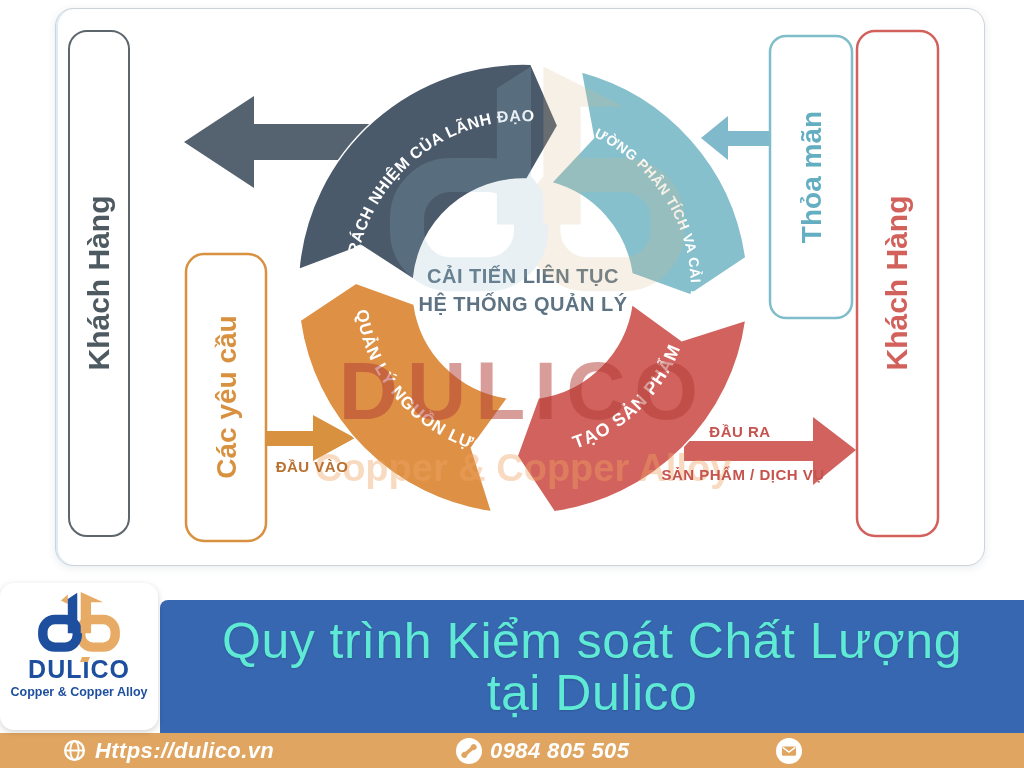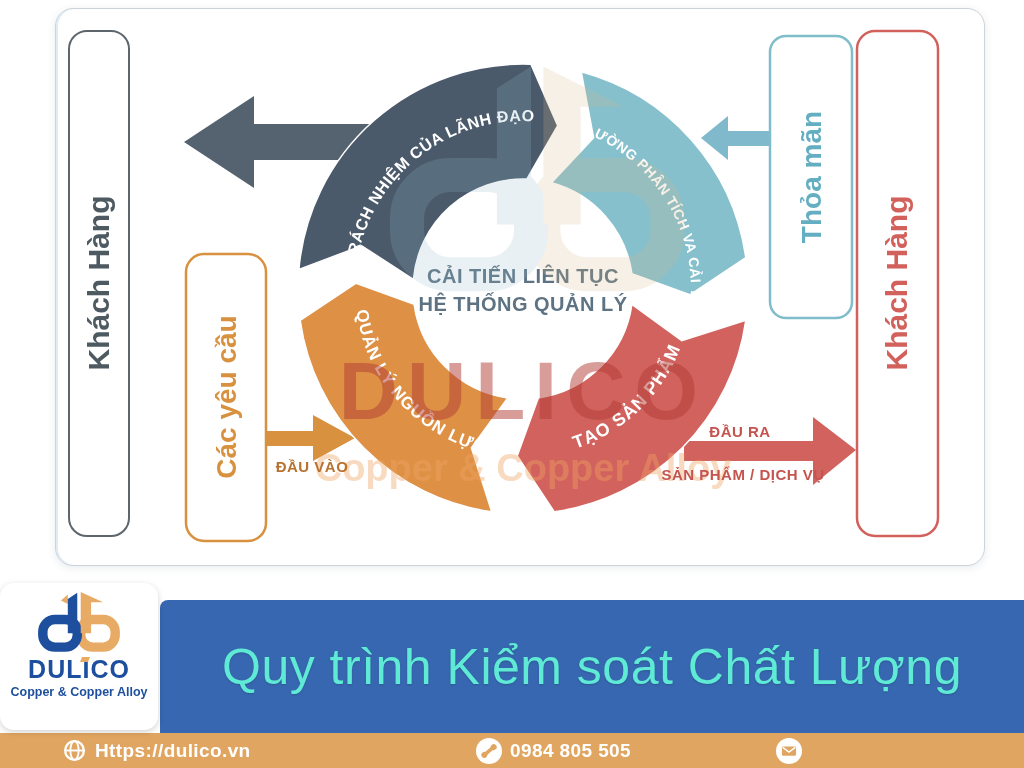--- a/index.html
+++ b/index.html
@@ -36,23 +36,23 @@
   .logo-name { position:relative; color:#1d4f9e; font-weight:bold; font-size:25px; letter-spacing:1px; line-height:26px; margin-top:2px;}
   .logo-tick { position:absolute; left:52.5px; top:1px; width:8px; height:5px; background:#e8ab66; transform:skewX(-22deg); }
   .logo-tag { color:#1d4f9e; font-weight:bold; font-size:12.5px; margin-top:3px; }
 
   
   .footer {
     position:absolute; left:0; top:733px; width:1024px; height:35px;
     background:#e0a661;
   }
   .f-item { position:absolute; top:0; height:35px; display:flex; align-items:center; gap:8px; }
-  .f-item span { color:#ffffff; font-weight:bold; font-size:19px; letter-spacing:.4px; white-space:nowrap; }
+  .f-item span { color:#ffffff; font-weight:bold; font-size:22px; letter-spacing:.4px; white-space:nowrap;font-style:italic; }
   .f-site  { left:62px; }
-  .f-phone { left:476px; }
+  .f-phone { left:456px; }
   .f-mail  { left:776px; }
 </style>
 </head>
 <body>
 
 <div class="stage">
 
   <div class="panel">
     <svg width="928" height="556" viewBox="0 0 928 556">
       <defs>
@@ -117,20 +117,21 @@
       </g>
       <g>
         <rect x="801" y="22" width="81" height="505" rx="18" fill="#ffffff" stroke-width="2.5" stroke="#d2605b"></rect>
         <text transform="rotate(-90 841 274)" x="841" y="284" text-anchor="middle" font-size="30" font-weight="bold" fill="#d2605b">Khách Hàng</text>
       </g>
     </svg>
   </div>
 
   <div class="banner">
     <div class="t1">Quy trình Kiểm soát Chất Lượng</div>
+    <div class="t2">tại Dulico</div>
   </div>
 
   <div class="logo-card">
     <svg class="mono" width="94" height="62" viewBox="0 0 104 72">
       <rect x="54" y="32" width="40" height="32" rx="14" fill="none" stroke="#e8ab66" stroke-width="11"></rect>
       <rect x="10" y="32" width="40" height="32" rx="14" fill="none" stroke="#1d4f9e" stroke-width="11"></rect>
       <polygon points="54,0 80,12 66,12 66,48 54,48" fill="#e8ab66"></polygon>
       <polygon points="31,10 39,3 39,14" fill="#e8ab66"></polygon>
       <polygon points="39,8 50,1 50,48 39,48" fill="#1d4f9e"></polygon>
     </svg>

